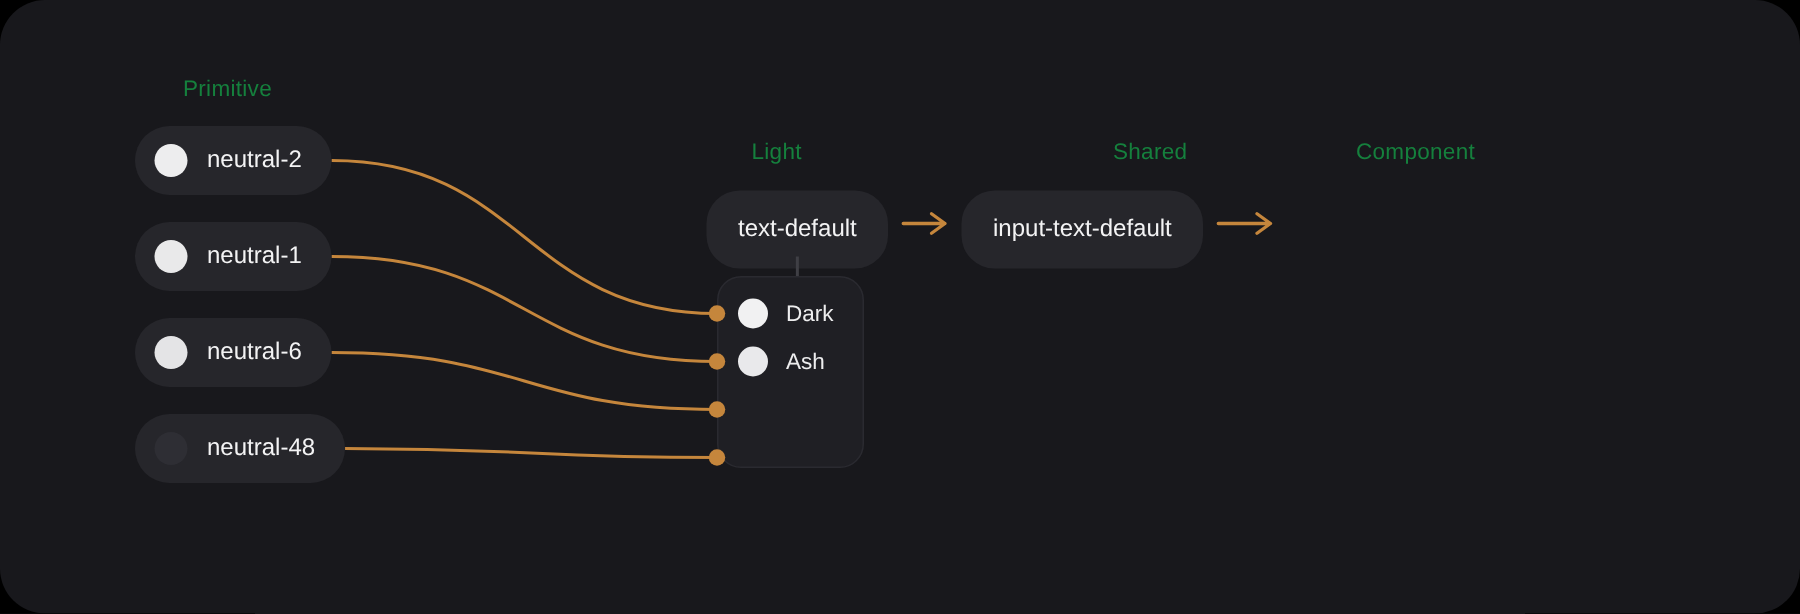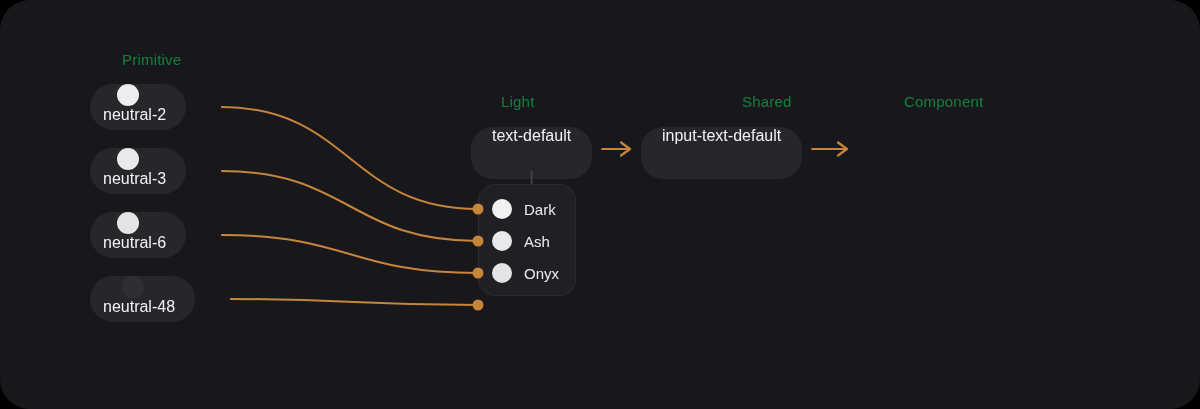--- a/index.html
+++ b/index.html
@@ -26,21 +26,20 @@
   .pill {
     position: absolute;
     display: inline-flex;
     align-items: center;
     background: #26262b;
     border-radius: 24px;
     color: #f3f3f4;
     font-size: 16px;
     white-space: nowrap;
     box-sizing: border-box;
-    flex-direction: column;
   }
   .primitive-pill {
     left: 90px;
     height: 46px;
     padding: 0 20px 0 13px;
   }
   .token-pill {
     top: 127px;
     height: 52px;
     padding: 0 21px;
@@ -51,21 +50,21 @@
     height: 22px;
     border-radius: 50%;
     margin-right: 13px;
     flex: 0 0 auto;
   }
   .group-box {
     position: absolute;
     left: 478px;
     top: 184px;
     width: 98px;
-    height: 112px;
+    height: 128px;
     background: #1f1f24;
     border: 1px solid #2a2a30;
     border-radius: 16px;
     box-sizing: border-box;
     padding-top: 8px;
   }
   .theme-row {
     display: flex;
     align-items: center;
     height: 32px;
@@ -94,21 +93,21 @@
 <div class="canvas">
 
   <div class="col-label" style="left:122px; top:51px;">Primitive</div>
 
   <div class="pill primitive-pill" style="top:84px;">
     <span class="swatch" style="background: rgb(237, 237, 238);"></span>
     <span>neutral-2</span>
   </div>
   <div class="pill primitive-pill" style="top:148px;">
     <span class="swatch" style="background: rgb(233, 233, 234);"></span>
-    <span>neutral-3</span>
+    <span>neutral-1</span>
   </div>
   <div class="pill primitive-pill" style="top:212px;">
     <span class="swatch" style="background: rgb(228, 228, 230);"></span>
     <span>neutral-6</span>
   </div>
   <div class="pill primitive-pill" style="top:276px;">
     <span class="swatch" style="background: rgb(46, 46, 52);"></span>
     <span>neutral-48</span>
   </div>
 
@@ -119,24 +118,20 @@
   </div>
 
   <div class="group-box" id="theme-group">
     <div class="theme-row">
       <span class="swatch" style="background: rgb(241, 241, 242);"></span>
       <span>Dark</span>
     </div>
     <div class="theme-row">
       <span class="swatch" style="background: rgb(233, 233, 235);"></span>
       <span>Ash</span>
-    </div>
-    <div class="theme-row">
-      <span class="swatch" style="background: rgb(227, 227, 230);"></span>
-      <span>Onyx</span>
     </div>
   </div>
 
   <div class="col-label" style="left:694px; top:93px;margin-left:48px;">Shared</div>
 
   <div class="pill token-pill" id="shared-pill" style="left:641px;">
     <span>input-text-default</span>
   </div>
 
   <div class="col-label" style="left:904px; top:93px;">Component</div>

